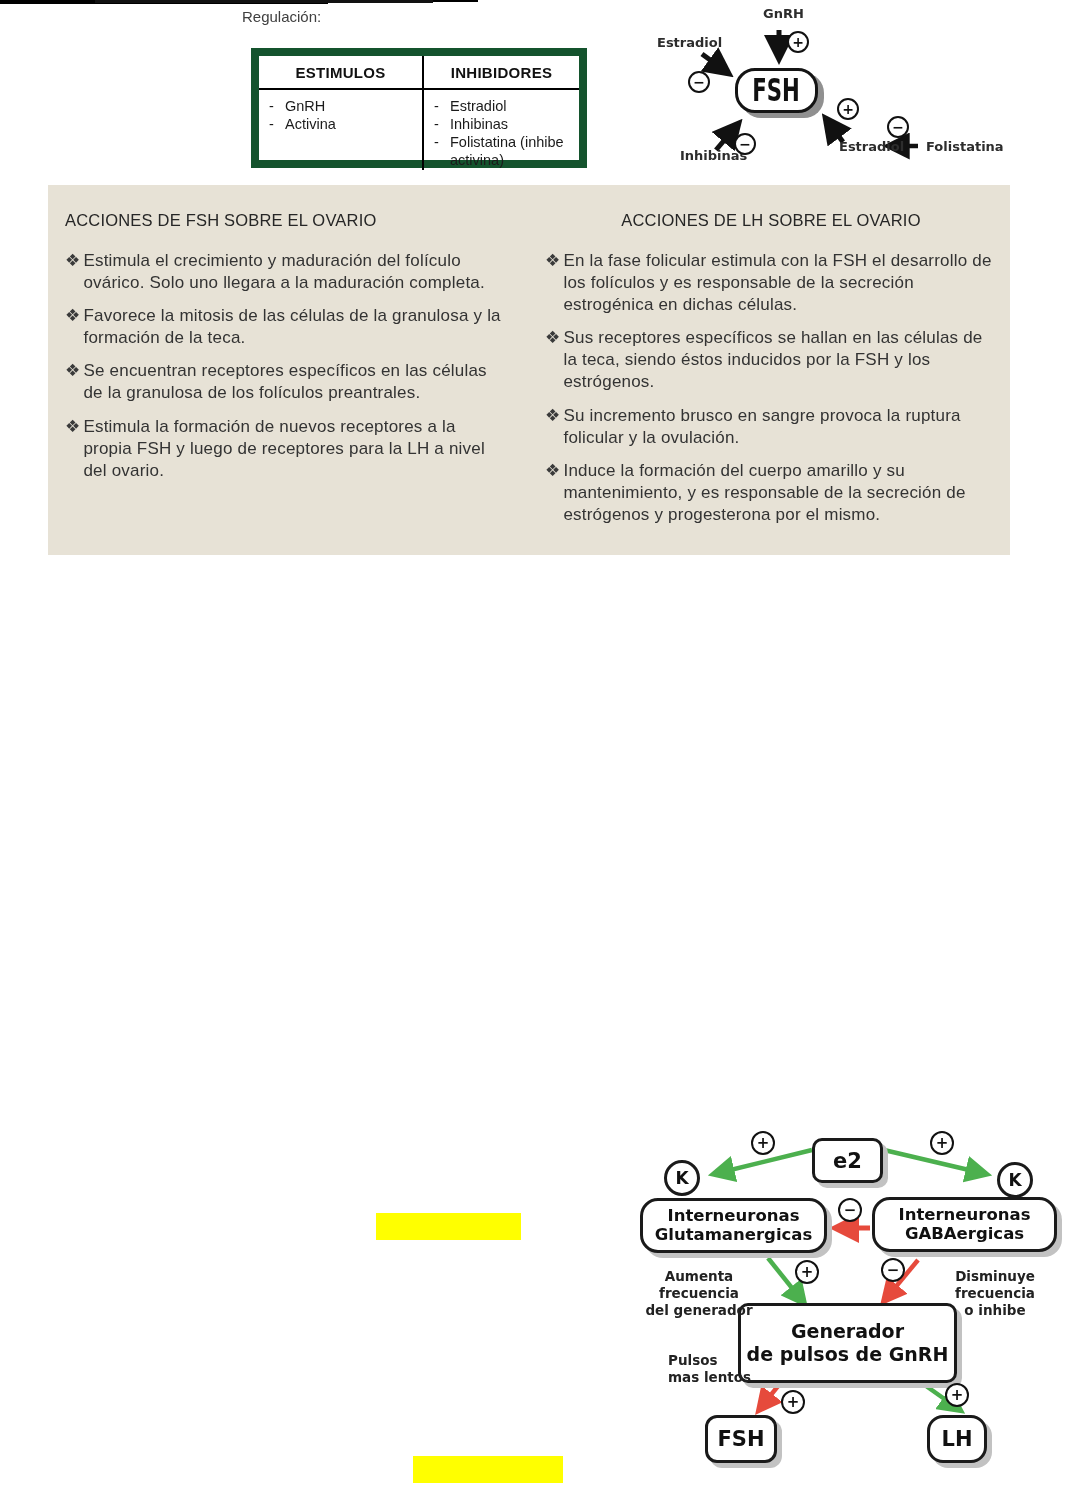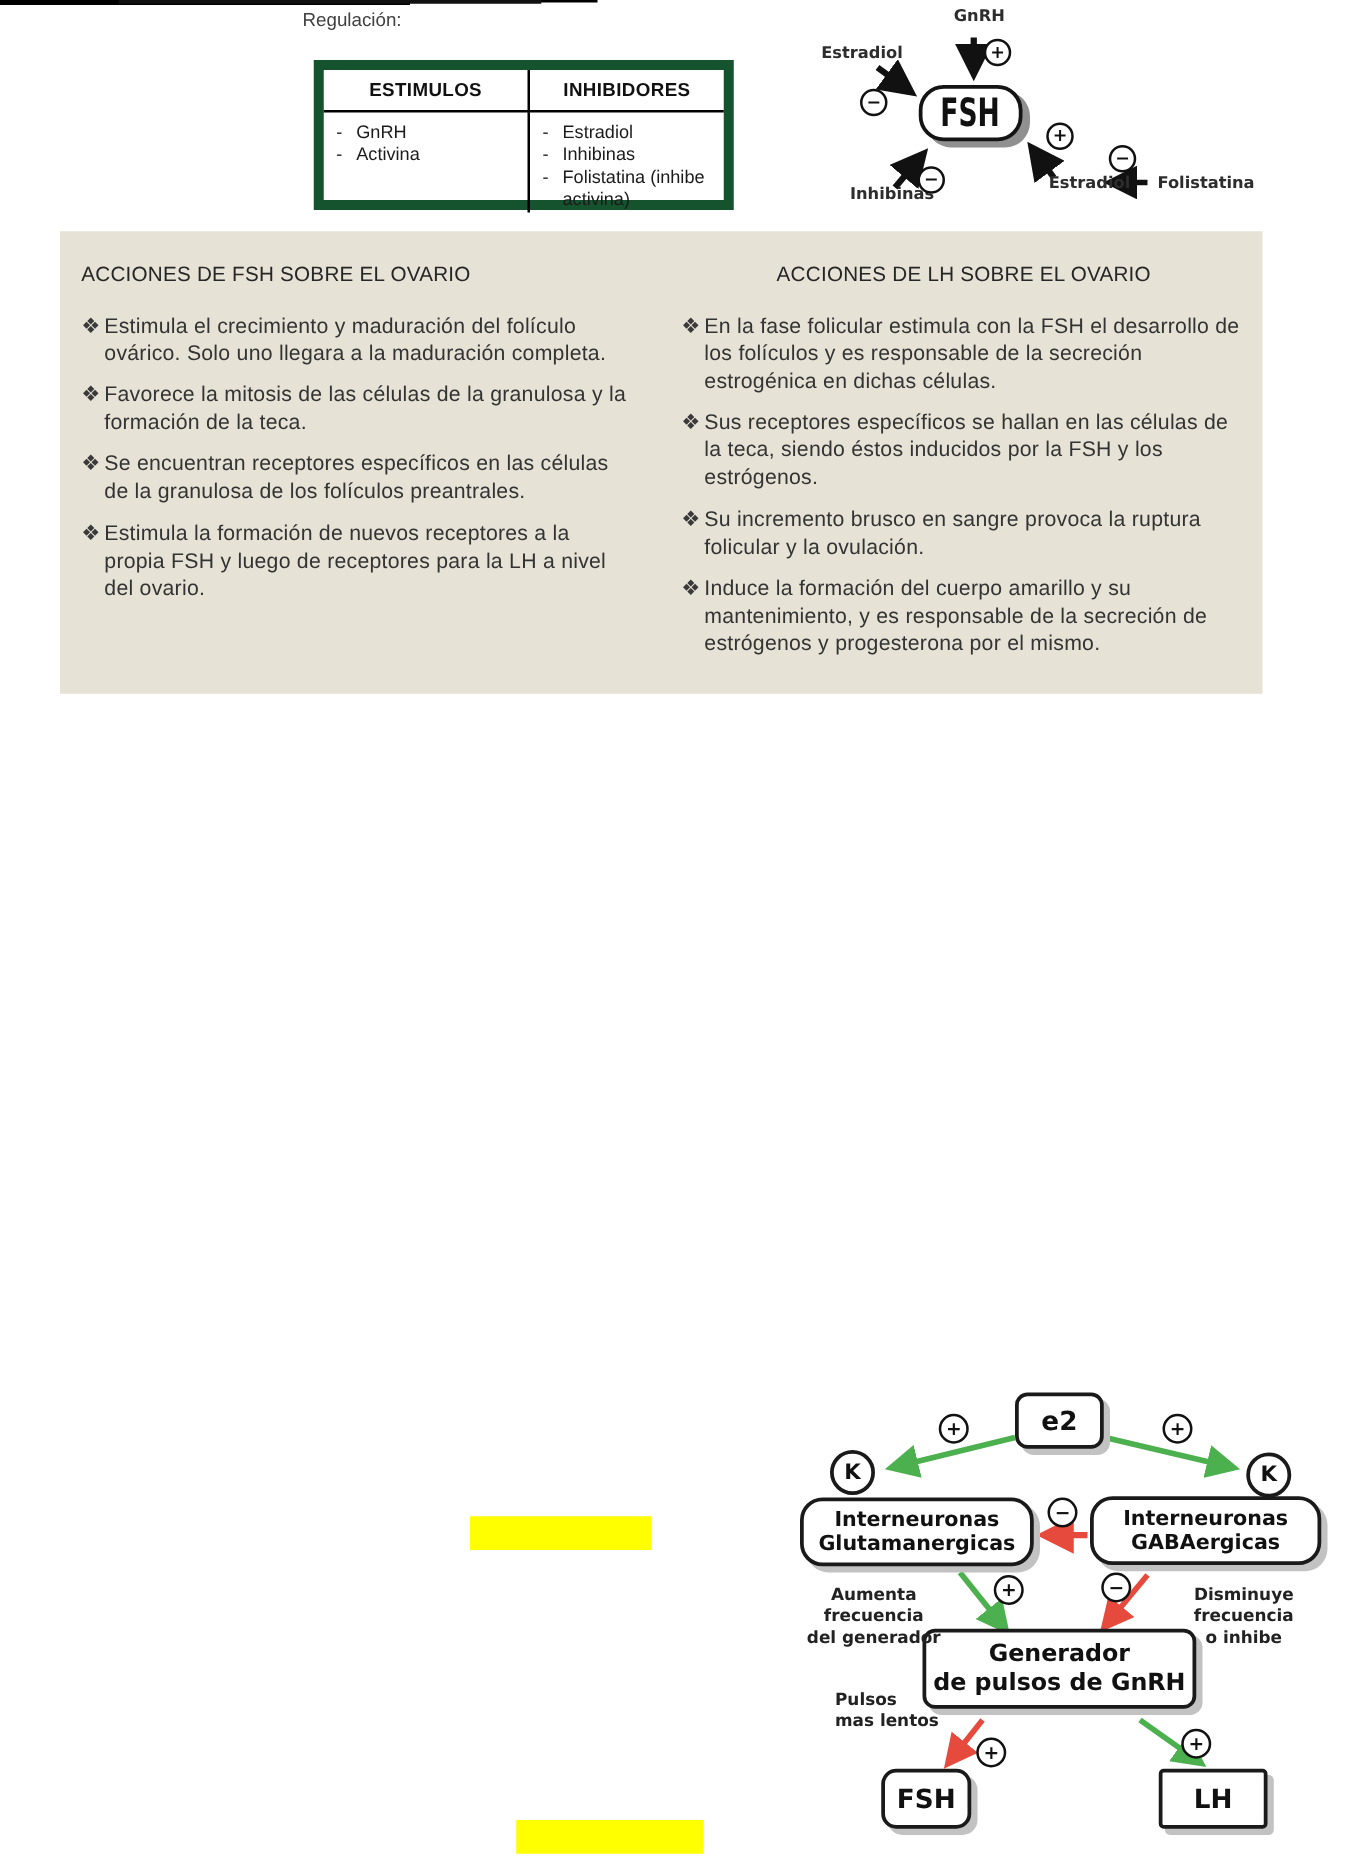--- a/index.html
+++ b/index.html
@@ -53,26 +53,26 @@
                  letter-spacing:.2px; }
   .bullet-item .bul { flex:0 0 auto; margin-right:3px; color:#3a3a3a; }
 
   
   .pulse-diagram { position:absolute; left:620px; top:1100px; width:456px; height:394px;
                    font-family:"DejaVu Sans", sans-serif; }
   .pulse-diagram svg { position:absolute; left:0; top:0; z-index:1; }
   .pbox { position:absolute; background:#fff; border:3px solid #1a1a1a; z-index:2;
           display:flex; flex-direction:column; align-items:center; justify-content:center;
           box-shadow:5px 5px 0 #c2c2c2; color:#111; font-weight:bold; text-align:center; }
-  .box-e2 { left:192px; top:14px; width:71px; height:45px; border-radius:10px; font-size:21px; }
+  .box-e2 { left:192px; top:38px; width:71px; height:45px; border-radius:10px; font-size:21px; }
   .box-ileft  { left:20px;  top:98px; width:187px; height:55px; border-radius:18px; font-size:16.5px; line-height:1.15; }
   .box-iright { left:252px; top:97px; width:185px; height:55px; border-radius:18px; font-size:16.5px; line-height:1.15; }
-  .box-gen { left:118px; top:203px; width:219px; height:64px; border-radius:10px; font-size:19px; line-height:1.2; }
+  .box-gen { left:118px; top:203px; width:219px; height:80px; border-radius:10px; font-size:19px; line-height:1.2; }
   .box-fsh2 { left:85px;  top:315px; width:72px; height:48px; border-radius:12px; font-size:21px; }
-  .box-lh2  { left:307px; top:315px; width:87px; height:48px; border-radius:4px; font-size:21px; }
+  .box-lh2  { left:307px; top:315px; width:60px; height:48px; border-radius:16px; font-size:21px; }
   .k-circle { position:absolute; width:36px; height:36px; border:3px solid #1a1a1a; border-radius:50%;
               background:#fff; z-index:1; display:flex; align-items:center; justify-content:center;
               font-weight:bold; font-size:17px; color:#111; }
   .k-left  { left:44px;  top:60px; }
   .k-right { left:377px; top:62px; }
   .psign { position:absolute; width:24px; height:24px; border:2px solid #111; border-radius:50%;
            background:#fff; z-index:3; display:flex; align-items:center; justify-content:center;
            font-size:15px; font-weight:bold; color:#111; line-height:1; }
   .plabel { position:absolute; z-index:2; font-size:13.5px; font-weight:bold; color:#222;
             line-height:1.25; white-space:nowrap; }

